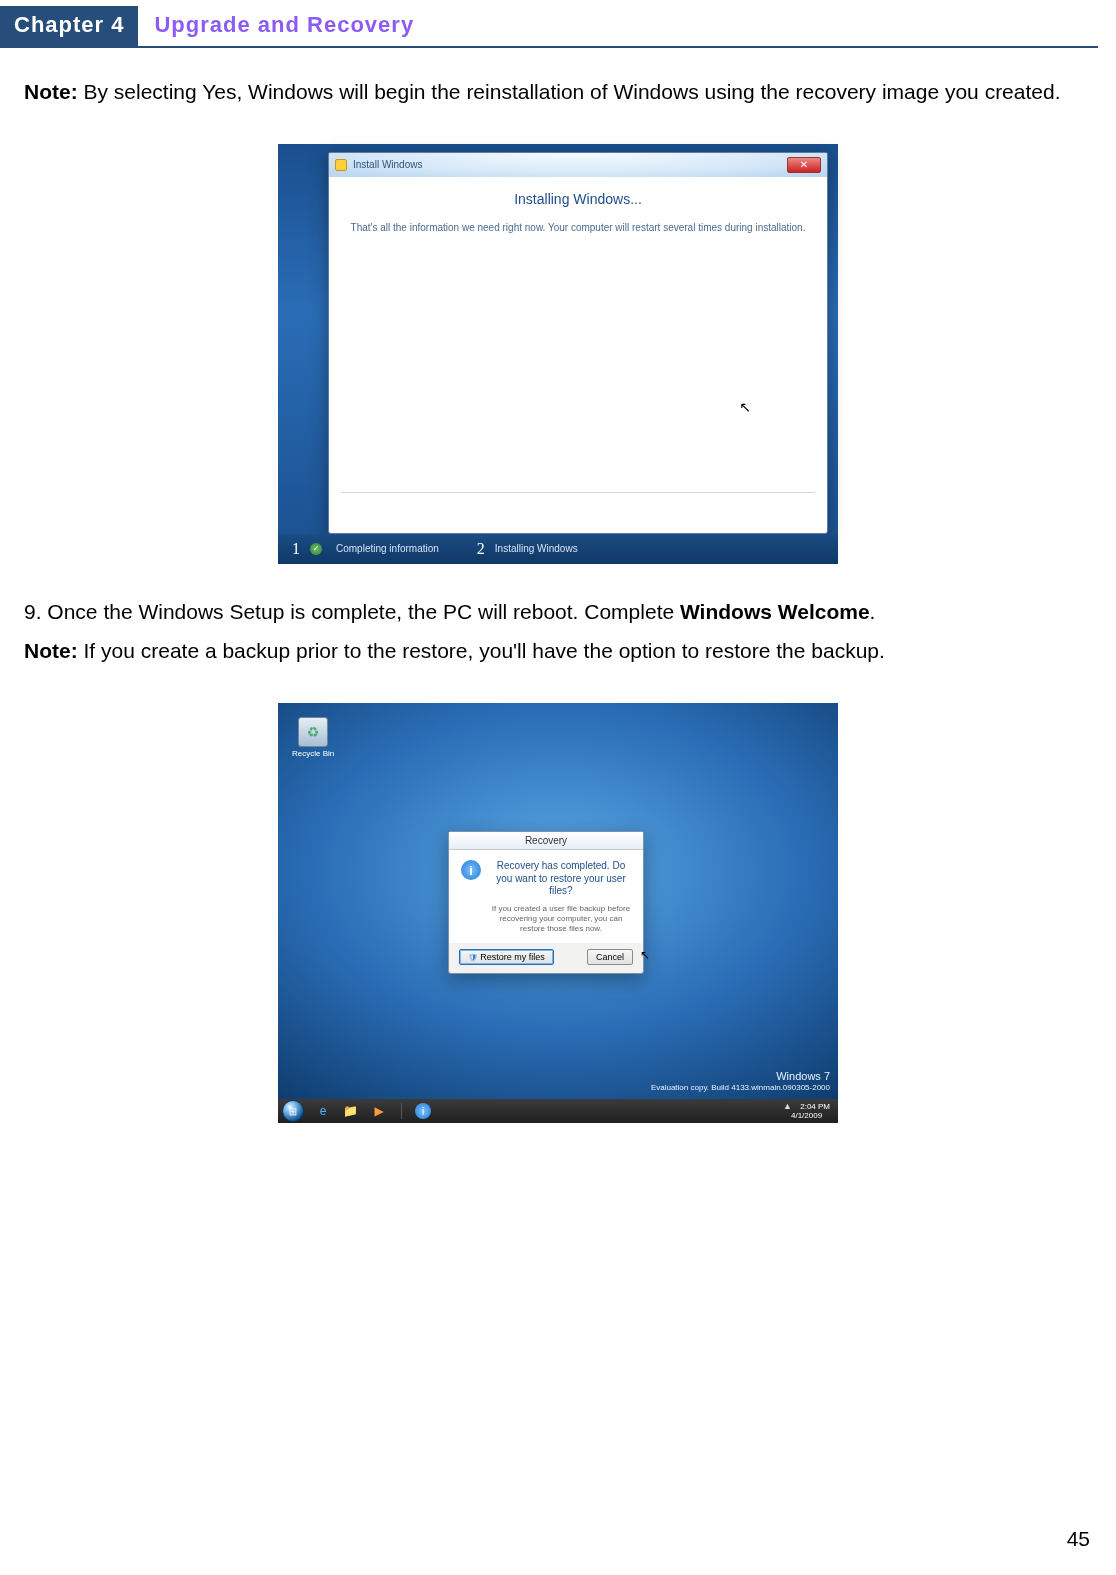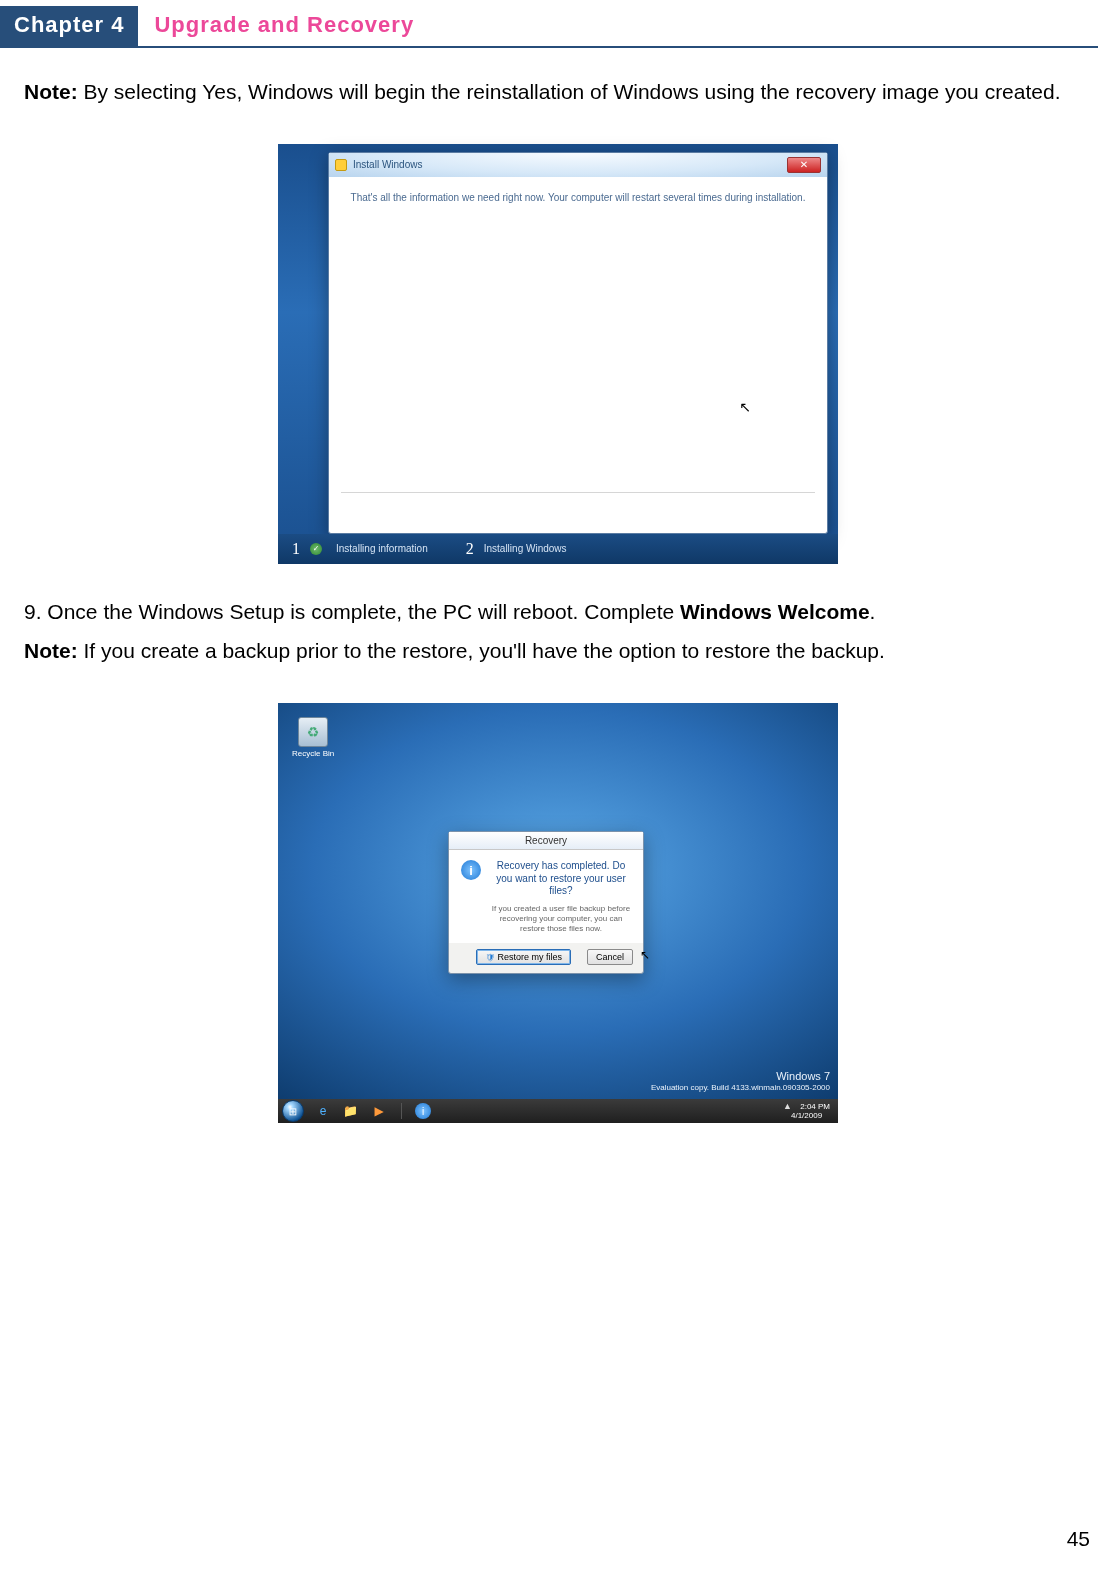--- a/index.html
+++ b/index.html
@@ -20,21 +20,21 @@
   .chapter-badge {
     background: #274e7a;
     color: #fff;
     font-family: "Arial Black", Arial, sans-serif;
     font-weight: 900;
     font-size: 22px;
     letter-spacing: 1px;
     padding: 6px 14px 8px 14px;
   }
   .chapter-title {
-    color: #ec4899;
+    color: #8b5cf6;
     font-family: "Arial Black", Arial, sans-serif;
     font-weight: 900;
     font-size: 22px;
     letter-spacing: 1px;
     padding: 6px 0 8px 16px;
   }
   .body-text {
     font-size: 21px;
     line-height: 1.7;
     color: #000;
@@ -174,21 +174,21 @@
     border-radius: 50%;
     background: radial-gradient(#7ec3ff, #1e78d4);
     color: #fff; font-weight: 700;
     display: flex; align-items: center; justify-content: center;
     font-size: 13px;
   }
   .fig2-dlg-text { font-size: 10px; color: #1e4e8c; line-height: 1.25; }
   .fig2-dlg-sub { font-size: 8px; color: #666; margin-top: 6px; margin-left: 30px; line-height: 1.3; }
   .fig2-dlg-actions {
     padding: 6px 10px 8px;
-    display: flex; justify-content: flex-end; gap: 16px;
+    display: flex; justify-content: space-between; gap: 16px;
   }
   .fig2-btn {
     font-size: 9px;
     padding: 2px 8px;
     background: linear-gradient(#f7f7f7, #e1e1e1);
     border: 1px solid #8a8a8a;
     border-radius: 2px;
   }
   .fig2-btn.primary { border-color: #2a6db6; box-shadow: 0 0 0 1px #7fb6ea inset; }
   .fig2-btn .shield { color:#1e78d4; margin-right:2px; font-size:8px; }
@@ -251,29 +251,30 @@
 
 <div class="figure-wrap">
   <div class="fig1">
     <div class="fig1-window">
       <div class="fig1-titlebar">
         <span class="fig1-title-icon"></span>
         <span>Install Windows</span>
         <span class="fig1-close">✕</span>
       </div>
       <div class="fig1-body">
+        <div class="fig1-heading">Installing Windows...</div>
         <div class="fig1-info">That's all the information we need right now. Your computer will restart several times during installation.</div>
       </div>
       <span class="fig1-cursor">↖</span>
       <div class="fig1-sep"></div>
     </div>
     <div class="fig1-footer">
       <span class="fig1-footnum">1</span>
       <span class="fig1-check">✓</span>
-      <span class="fig1-footlabel">Installing information</span>
+      <span class="fig1-footlabel">Completing information</span>
       <span class="fig1-footnum">2</span>
       <span class="fig1-footlabel">Installing Windows</span>
     </div>
   </div>
 </div>
 
 <p class="body-text">
   <span>9. Once the Windows Setup is complete, the PC will reboot. Complete </span><span class="bold">Windows Welcome</span><span>.</span>
 </p>
 <p class="body-text" style="margin-top:4px;">

